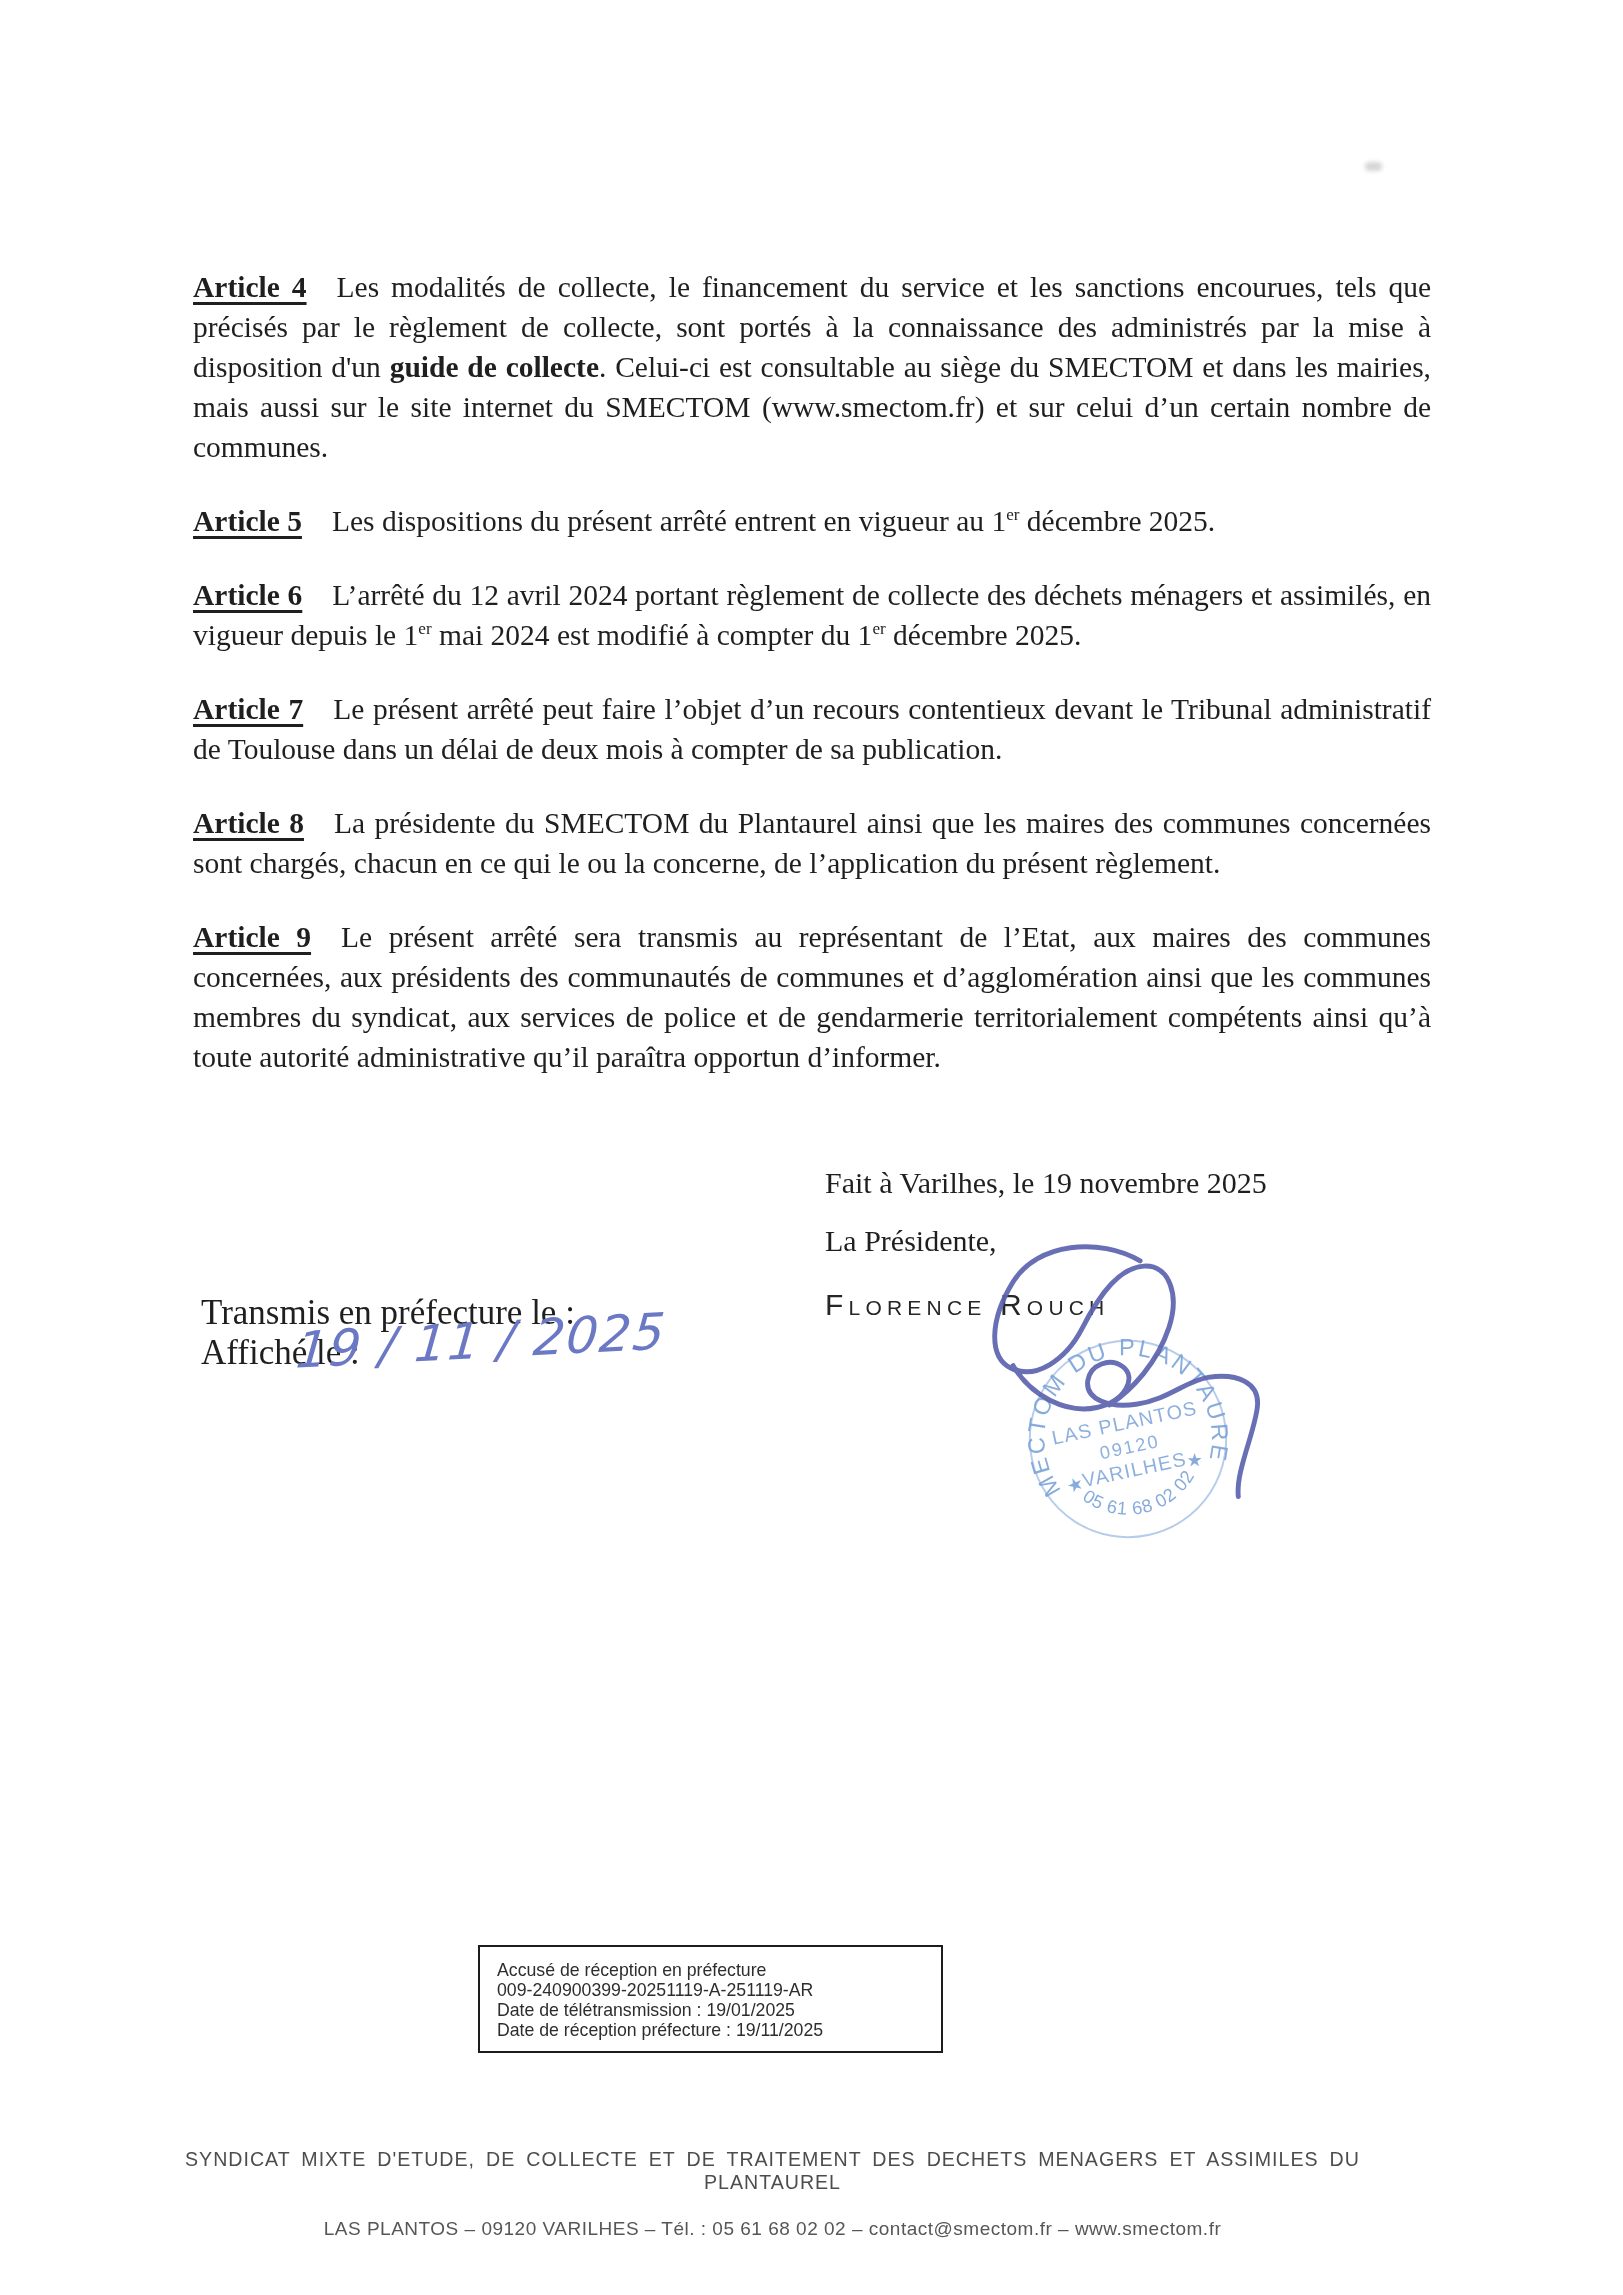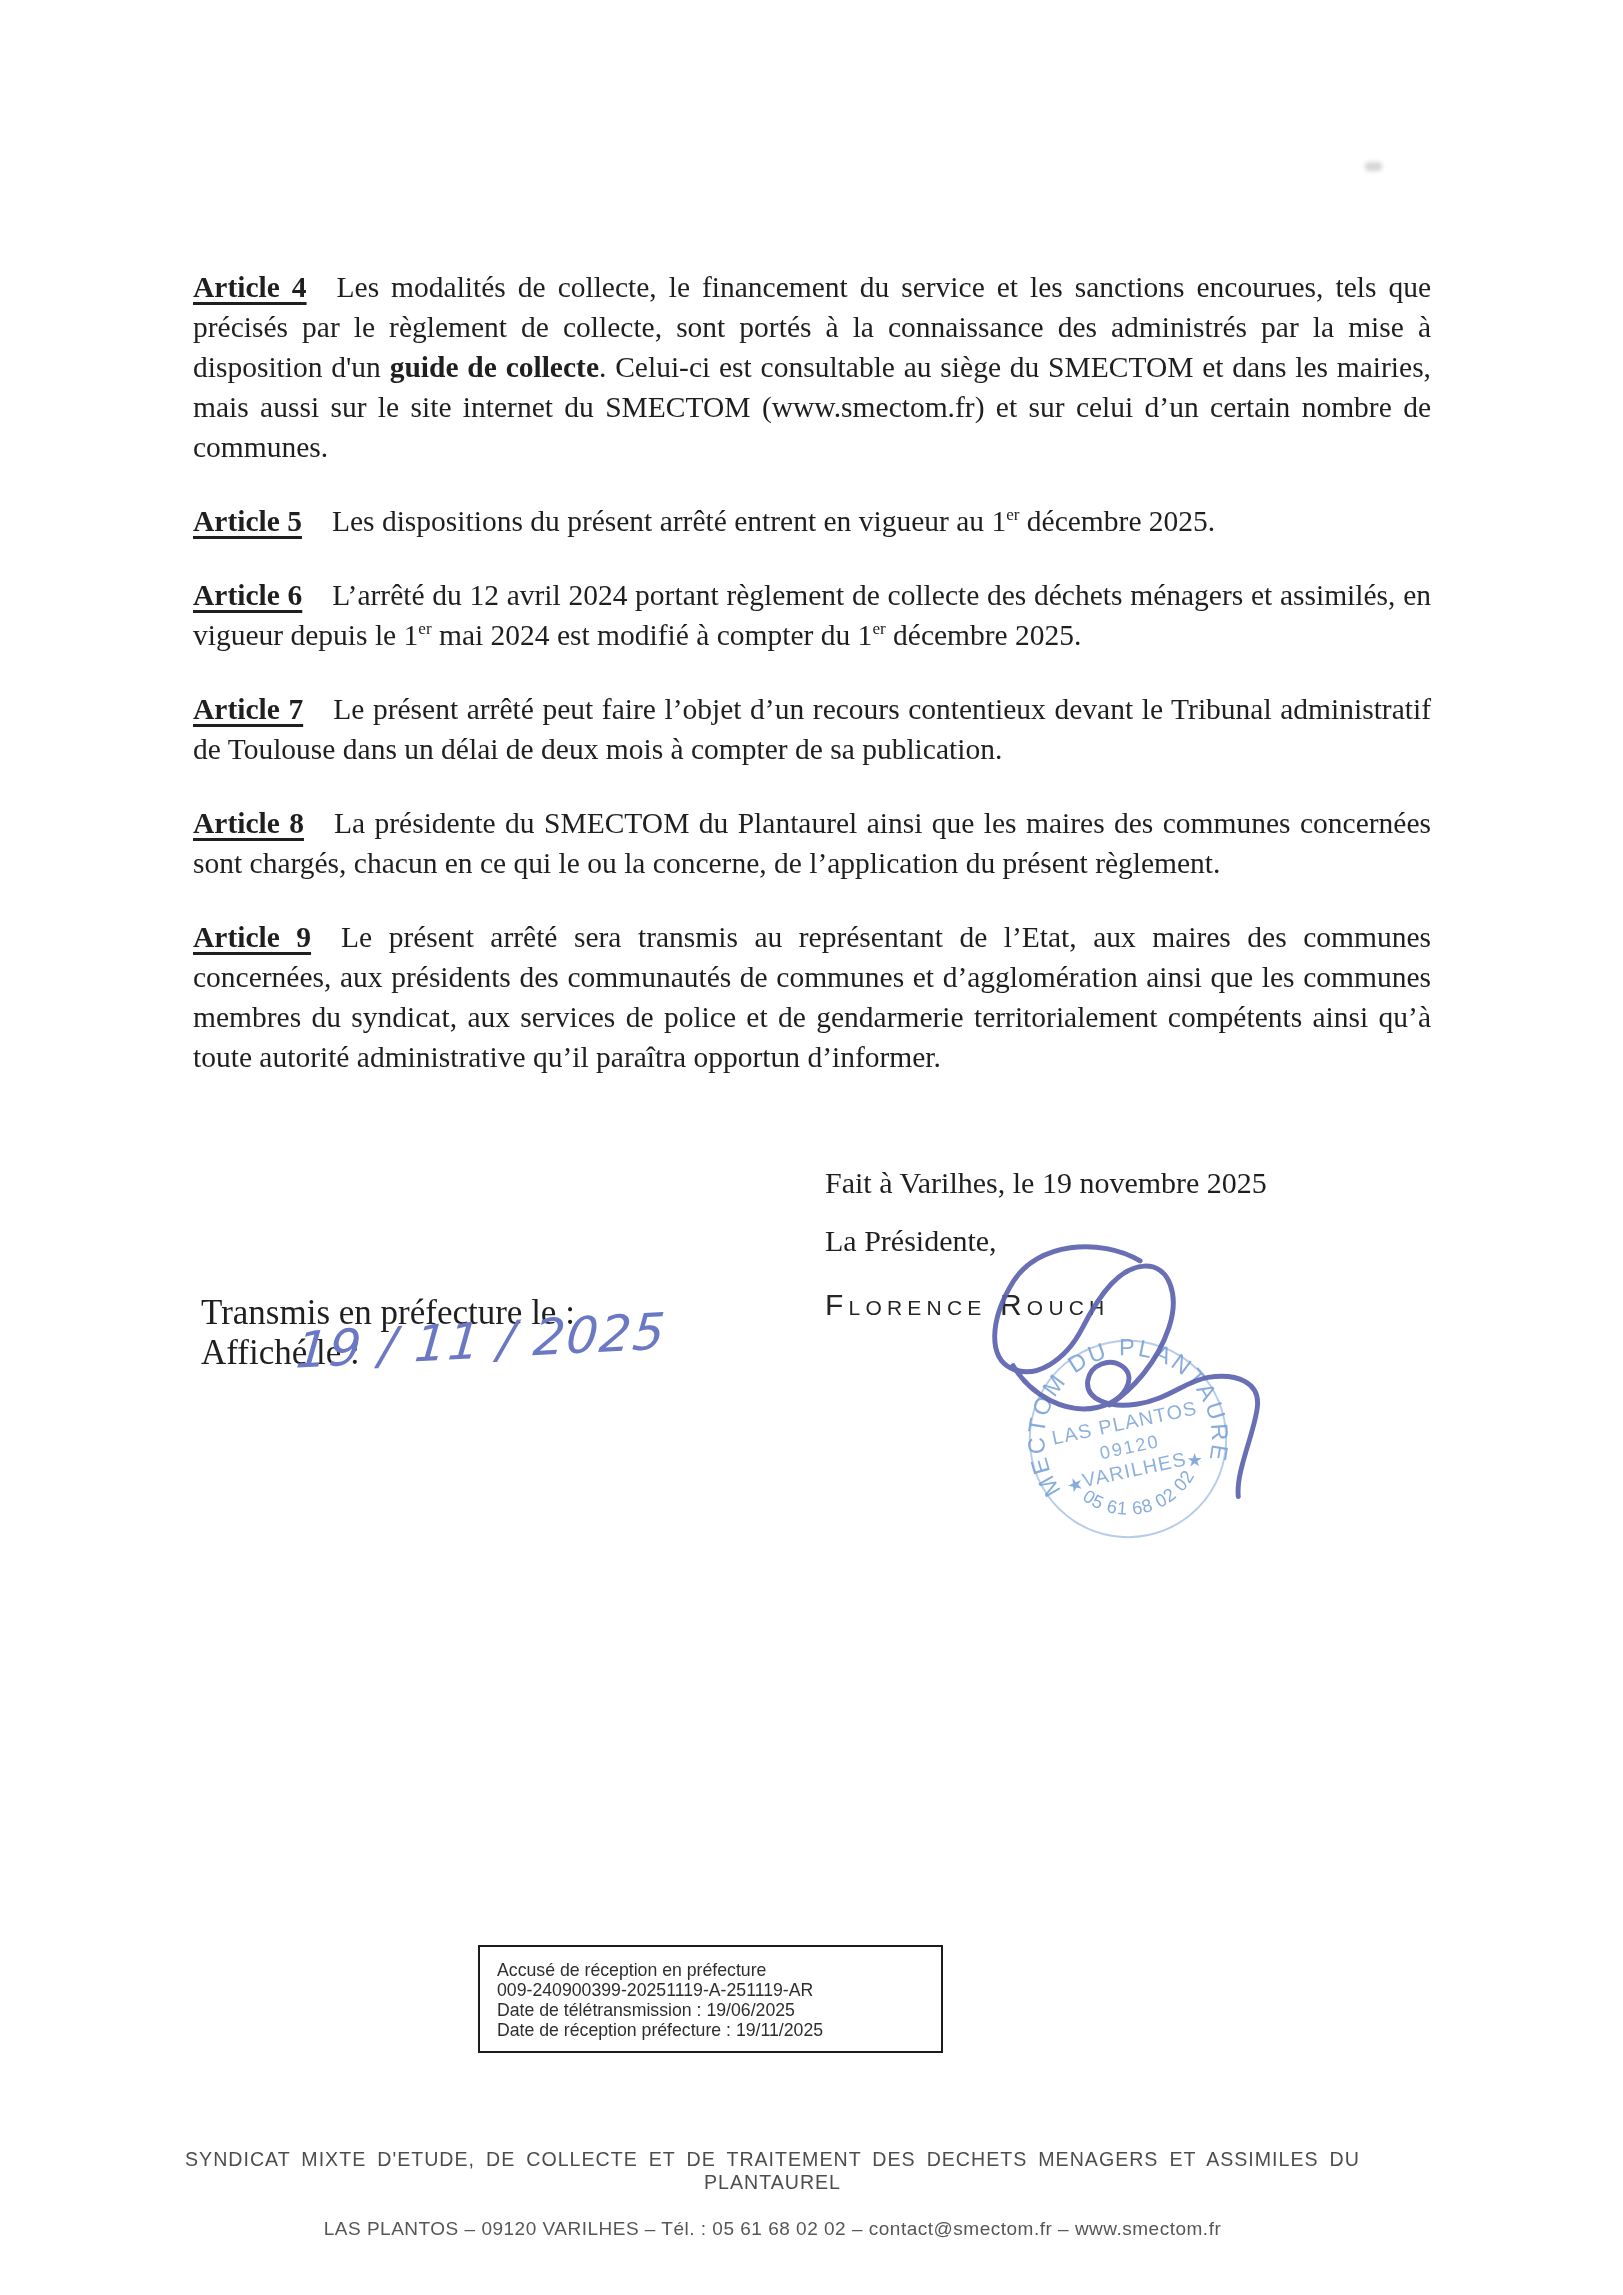--- a/index.html
+++ b/index.html
@@ -117,21 +117,21 @@
   <svg class="sig-svg" viewBox="0 0 470 440">
     <g fill="none" stroke="#5c63ae" stroke-width="7.5" stroke-linecap="round" stroke-linejoin="round" opacity="0.92">
       <path d="M 252,38 C 190,2 95,10 58,70 C 22,128 20,185 55,202 C 92,220 138,190 163,142 C 192,85 222,48 258,46 C 298,44 312,92 296,140 C 278,194 240,235 205,258"></path>
       <path d="M 58,198 C 85,245 140,272 186,262 C 230,252 247,216 226,200 C 206,185 176,196 172,221 C 168,250 205,263 246,257 C 295,250 320,222 356,216 C 400,209 436,224 431,262 C 426,303 398,360 402,398"></path>
     </g>
   </svg>
 
   <div class="receipt-box">
     <div>Accusé de réception en préfecture</div>
     <div>009-240900399-20251119-A-251119-AR</div>
-    <div>Date de télétransmission : 19/06/2025</div>
+    <div>Date de télétransmission : 19/01/2025</div>
     <div>Date de réception préfecture : 19/11/2025</div>
   </div>
 
   <div class="footer">
     <div class="footer-line1">SYNDICAT MIXTE D'ETUDE, DE COLLECTE ET DE TRAITEMENT DES DECHETS MENAGERS ET ASSIMILES DU PLANTAUREL</div>
     <div class="footer-line2">LAS PLANTOS – 09120 VARILHES – Tél. : 05 61 68 02 02 – contact@smectom.fr – www.smectom.fr</div>
   </div>
 
 </div>
 

